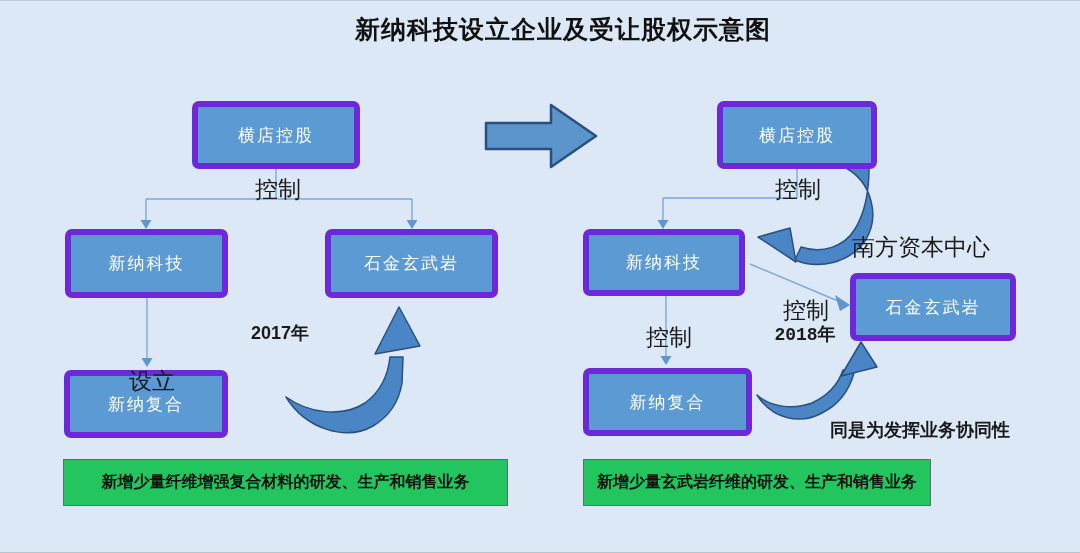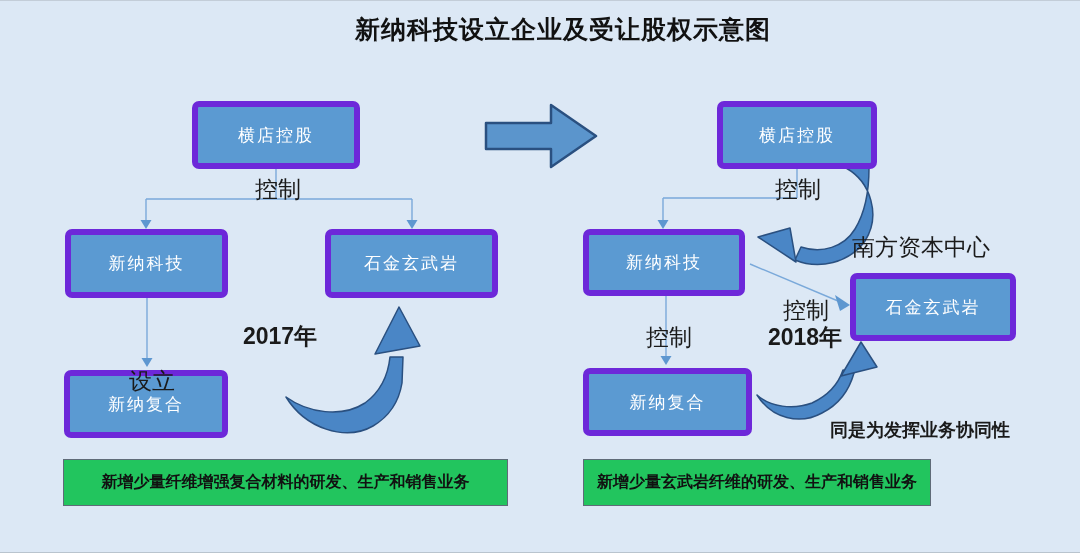--- a/index.html
+++ b/index.html
@@ -18,21 +18,21 @@
   .node{
     position:absolute;display:flex;align-items:center;justify-content:center;
     background:#5b9ad2;border:6px solid #6d28d9;border-radius:7px;
     color:#fff;font-size:17px;letter-spacing:2px;box-sizing:border-box;
   }
   .lbl{
     position:absolute;transform:translateX(-50%);white-space:nowrap;
     font-size:23px;color:#1a1a1a;
   }
   .lbl.bold{font-weight:bold;font-size:18px;}
-  .lbl.year{font-weight:bold;font-size:23px;}
+  .lbl.year{font-weight:bold;font-size:18px;}
   .note{
     position:absolute;display:flex;align-items:center;justify-content:center;
     background:#22c55e;border:1px solid #5f6b78;
     font-size:16px;font-weight:bold;color:#111;box-sizing:border-box;
     white-space:nowrap;
   }
   .footer{
     position:absolute;top:523px;right:6px;
     font-size:15px;color:#2b2b2b;
   }
@@ -98,20 +98,20 @@
   <div class="node" style="left:583px;top:367px;width:169px;height:68px;">新纳复合</div>
 
   <div class="lbl" style="left:278px;top:173px;">控制</div>
   <div class="lbl" style="left:152px;top:322px;margin-top:43px;">设立</div>
   <div class="lbl year" style="left:280px;top:320px;">2017年</div>
 
   <div class="lbl" style="left:798px;top:173px;">控制</div>
   <div class="lbl" style="left:921px;top:231px;">南方资本中心</div>
   <div class="lbl" style="left:806px;top:294px;">控制</div>
   <div class="lbl" style="left:669px;top:321px;">控制</div>
-  <div class="lbl year" style="left:805px;top:321px;">2018年</div>
+  <div class="lbl year" style="left:805px;top:321px;font-family:Liberation Mono, monospace;">2018年</div>
   <div class="lbl bold" style="left:920px;top:417px;text-align:right;">同是为发挥业务协同性</div>
 
   <div class="note" style="left:63px;top:458px;width:445px;height:47px;">新增少量纤维增强复合材料的研发、生产和销售业务</div>
   <div class="note" style="left:583px;top:458px;width:348px;height:47px;">新增少量玄武岩纤维的研发、生产和销售业务</div>
 
 
 </div>
 
 </body></html>

